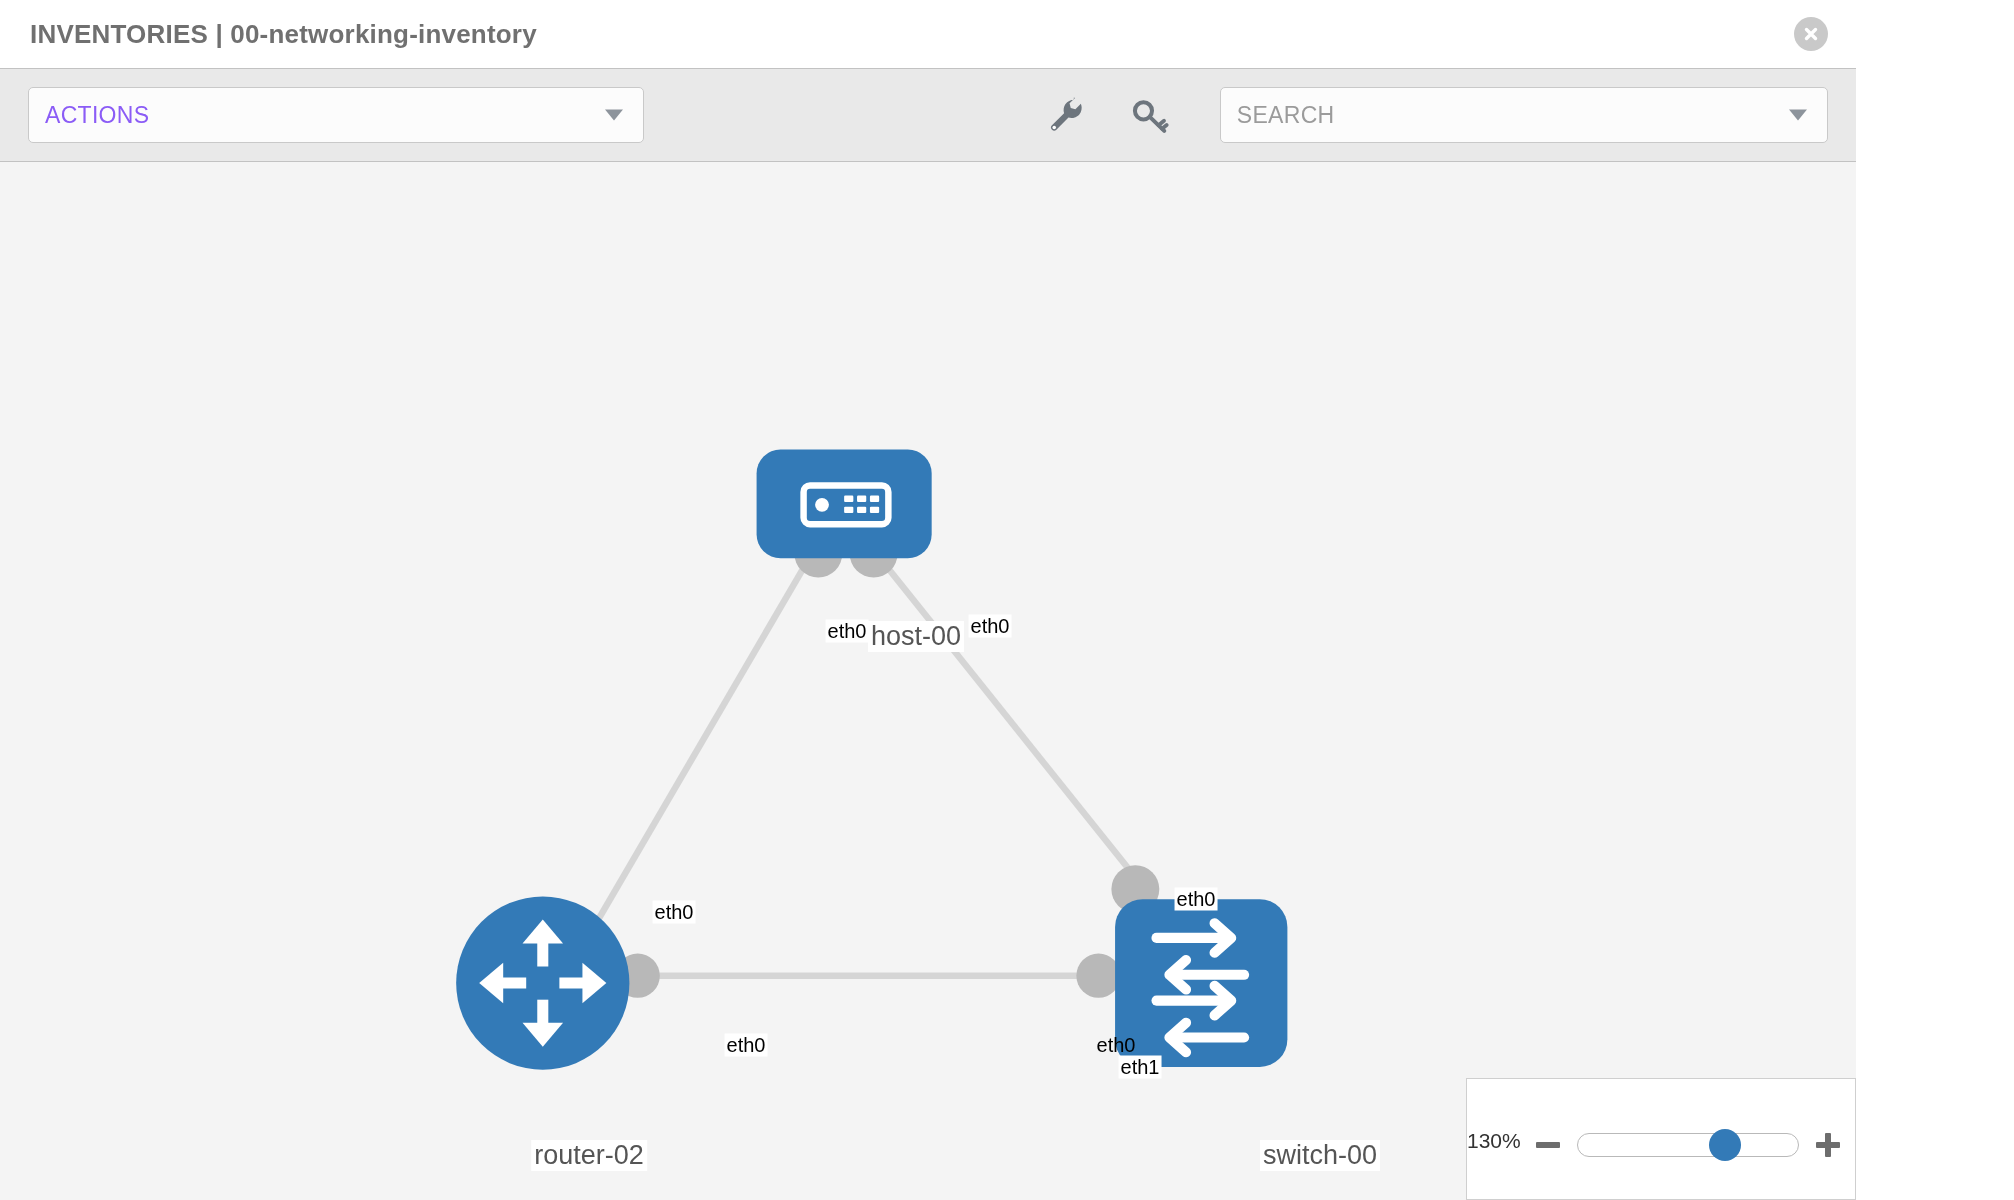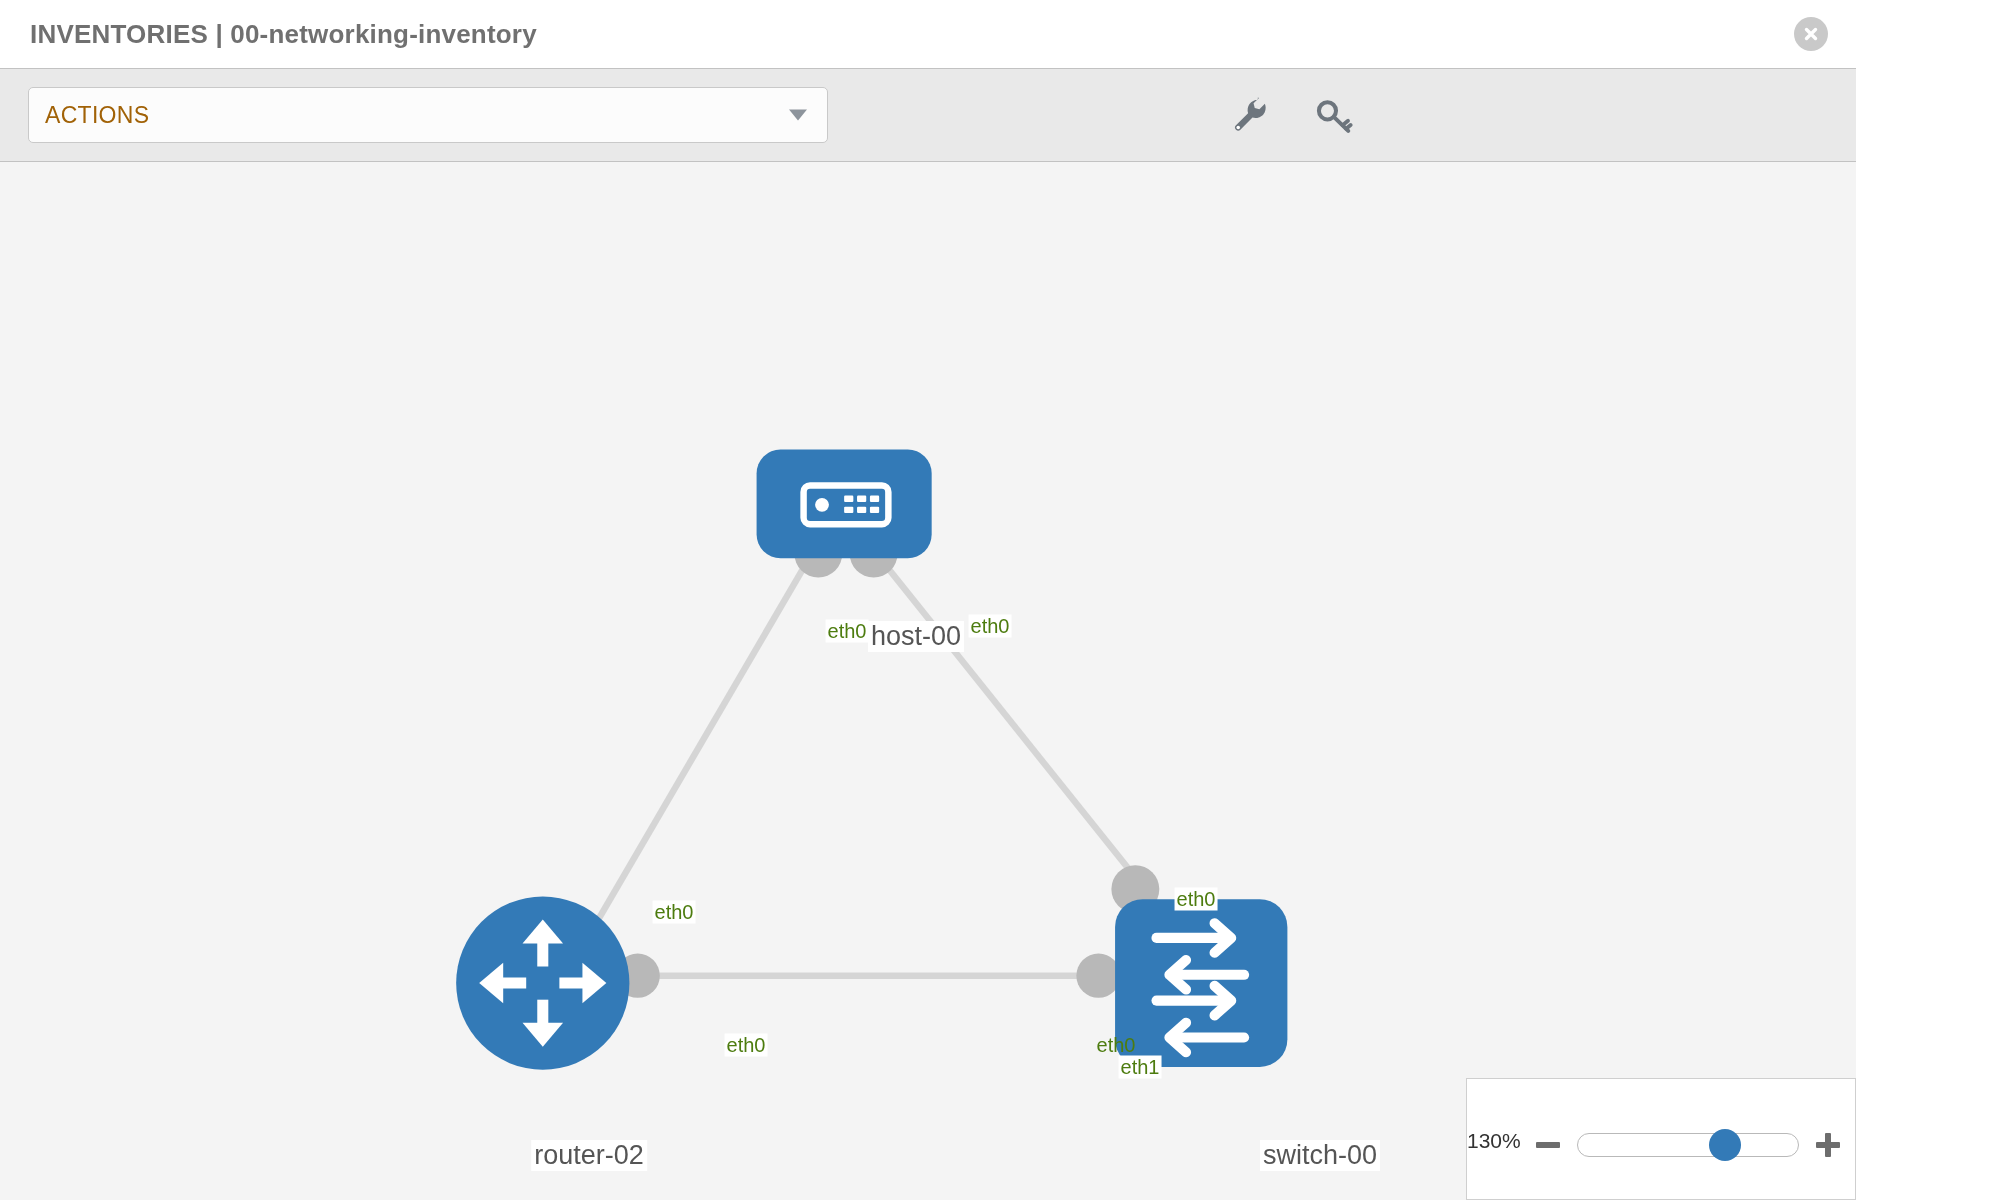--- a/index.html
+++ b/index.html
@@ -74,21 +74,21 @@
     background: #fcfcfc;
     border: 1px solid #c9c9c9;
     border-radius: 5px;
     display: flex;
     align-items: center;
     padding: 0 16px;
     cursor: pointer;
   }
   .select-box .sel-label {
     font-size: 23px;
-    color: #a16207;
+    color: #8b5cf6;
     letter-spacing: 0.3px;
   }
   .caret {
     position: absolute;
     right: 20px;
     top: 50%;
     transform: translateY(-50%);
     width: 0; height: 0;
     border-left: 9px solid transparent;
     border-right: 9px solid transparent;
@@ -151,21 +151,21 @@
     color: #555555;
     background: #ffffff;
     padding: 0 3px;
     white-space: nowrap;
     line-height: 1.15;
   }
   .iface-label {
     position: absolute;
     transform: translate(-50%, -50%);
     font-size: 20px;
-    color: #4d7c0f;
+    color: #000000;
     background: #ffffff;
     padding: 0 2px;
     white-space: nowrap;
     line-height: 1.15;
   }
 
   
   .zoom-panel {
     position: absolute;
     right: 0;
@@ -261,20 +261,24 @@
         <svg width="38" height="38" viewBox="0 0 32 32">
           <circle cx="10.5" cy="12.5" r="7.2" fill="none" stroke="#6d757d" stroke-width="3.4"></circle>
           <path d="M15.8 17.6 L28 29.4" stroke="#6d757d" stroke-width="3.4" stroke-linecap="round"></path>
           <path d="M23.2 24.6 L27.8 20.8" stroke="#6d757d" stroke-width="3.2" stroke-linecap="round"></path>
           <path d="M26.2 27.6 L30 24.4" stroke="#6d757d" stroke-width="3.2" stroke-linecap="round"></path>
         </svg>
       </div>
 
     </div>
 
+    <div class="search-box">
+      <input type="text" placeholder="SEARCH" style="">
+      <span class="caret"></span>
+    </div>
 
   </div>
 
   <div class="canvas">
 
     <svg class="topology" viewBox="0 0 2014 1038" preserveAspectRatio="none">
 
       <g>
         <line x1="878" y1="430" x2="630" y2="855" stroke="#d5d5d5" stroke-width="7"></line>
         <line x1="955" y1="430" x2="1255" y2="805" stroke="#d5d5d5" stroke-width="7"></line>

